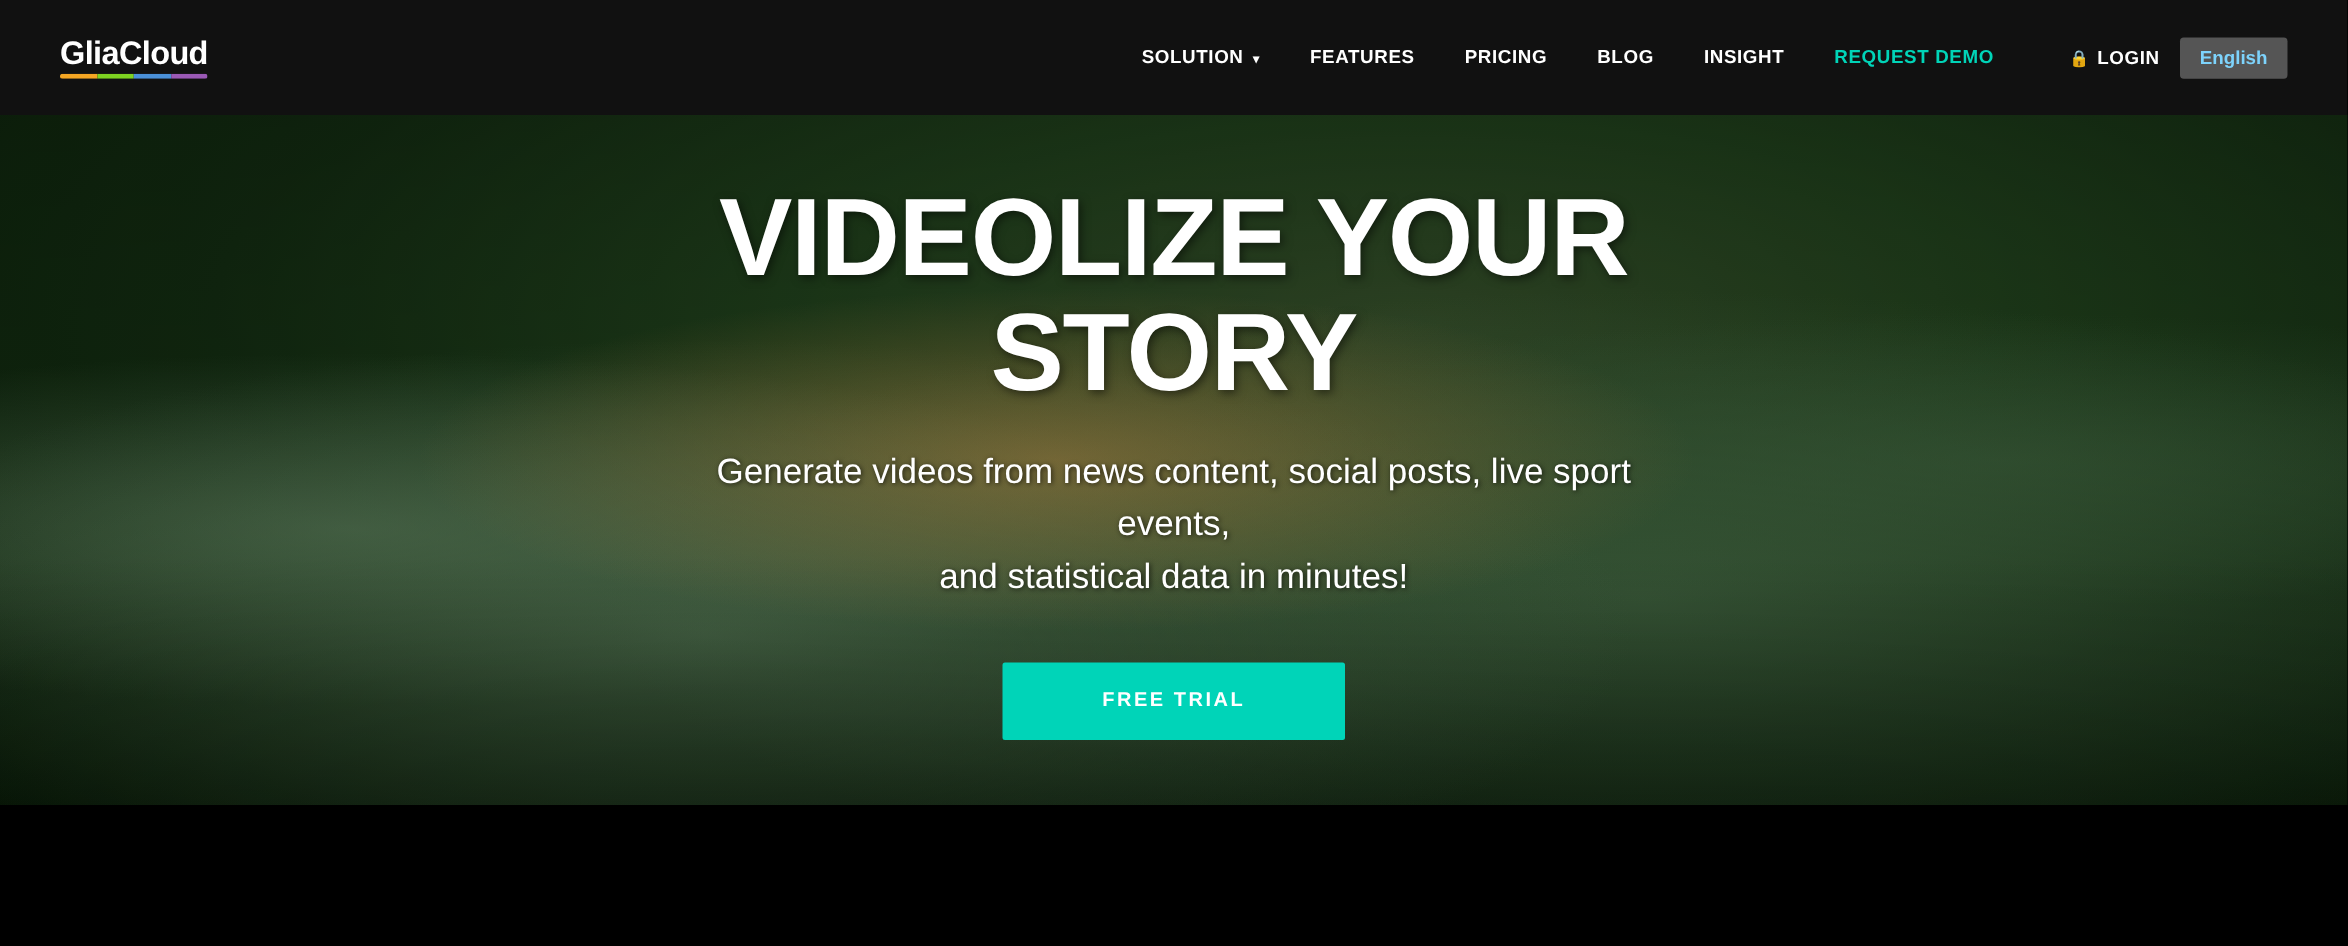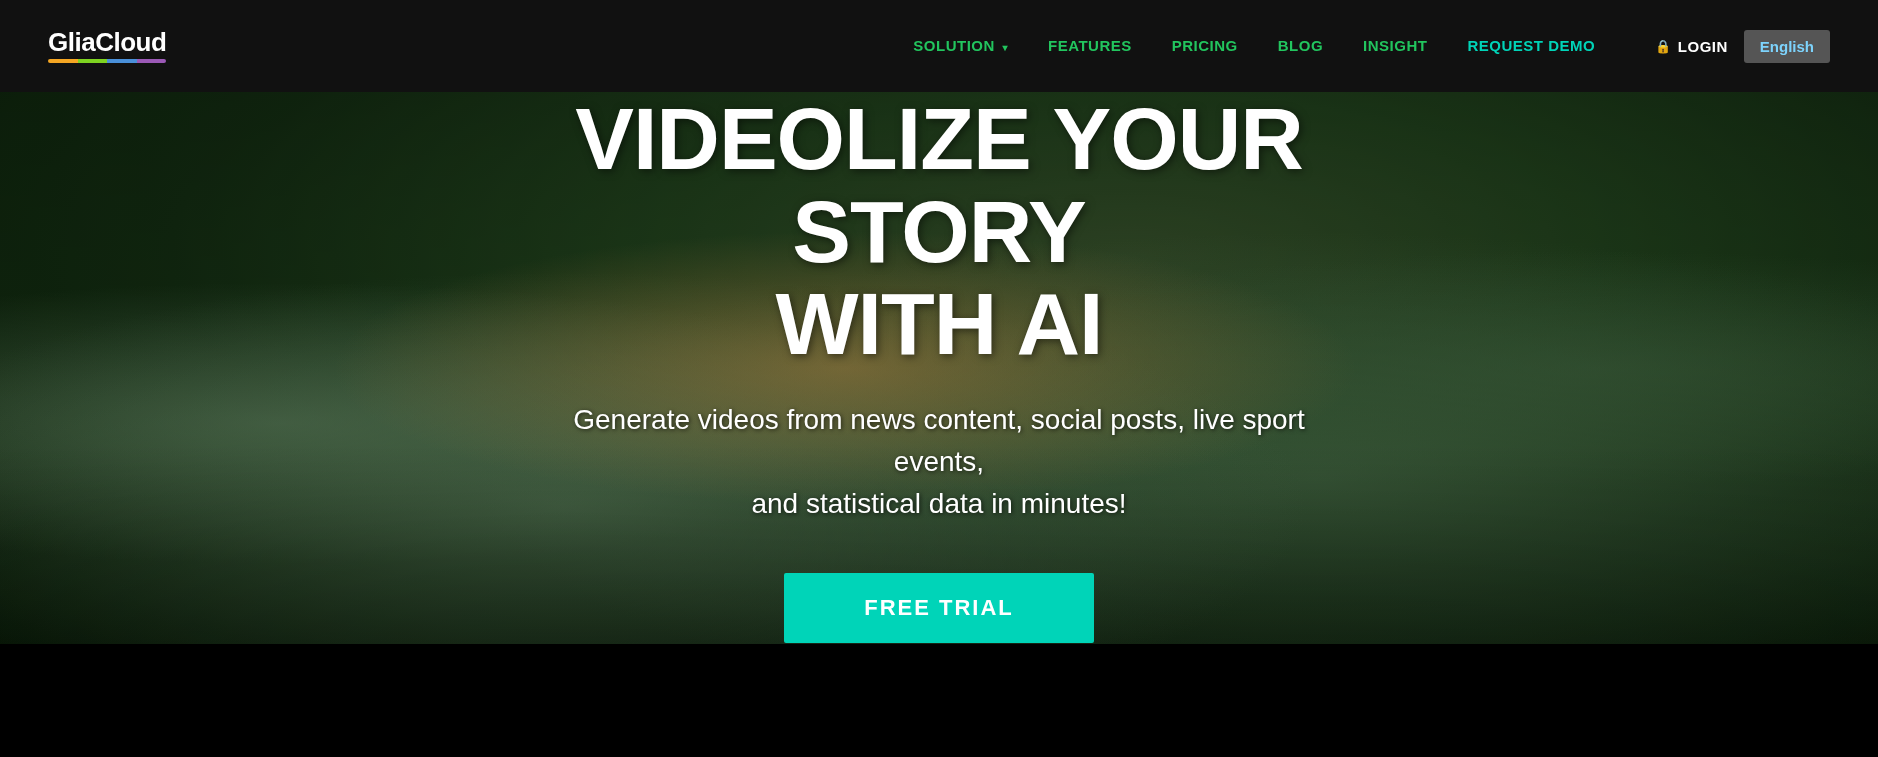--- a/index.html
+++ b/index.html
@@ -49,21 +49,21 @@
     .nav-links {
       display: flex;
       align-items: center;
       gap: 40px;
       list-style: none;
     }
     .nav-links a {
       text-decoration: none;
       font-size: 15px;
       font-weight: 600;
-      color: #22c55e;
+      color: #ffffff;
       letter-spacing: 0.5px;
       text-transform: uppercase;
     }
     .nav-links a.active {
       color: #00d4b8;
     }
     .nav-links .dropdown-arrow {
       font-size: 10px;
       margin-left: 3px;
     }
@@ -171,21 +171,21 @@
       margin-bottom: 48px;
       max-width: 760px;
       margin-left: auto;
       margin-right: auto;
     }
 
     .cta-btn {
       display: inline-block;
       background: #00d4b8;
       color: #fff;
-      font-size: 22px;
+      font-size: 16px;
       font-weight: 900;
       letter-spacing: 2px;
       text-transform: uppercase;
       padding: 22px 80px;
       border: none;
       cursor: pointer;
       text-decoration: none;
       border-radius: 2px;
     }
   </style>
@@ -235,21 +235,20 @@
     <button class="lang-btn">English</button>
   </div>
 </nav>
 
 <section class="hero">
   <div class="hero-bg"></div>
 
   <div class="hero-content">
     <h1 class="hero-title">
       <span>VIDEOLIZE YOUR STORY</span><br>
-      <span>WITH AI</span>
     </h1>
 
     <p class="hero-subtitle">
       Generate videos from news content, social posts, live sport events,<br>
       and statistical data in minutes!
     </p>
 
     <a href="#" class="cta-btn">FREE TRIAL</a>
   </div>
 </section>

